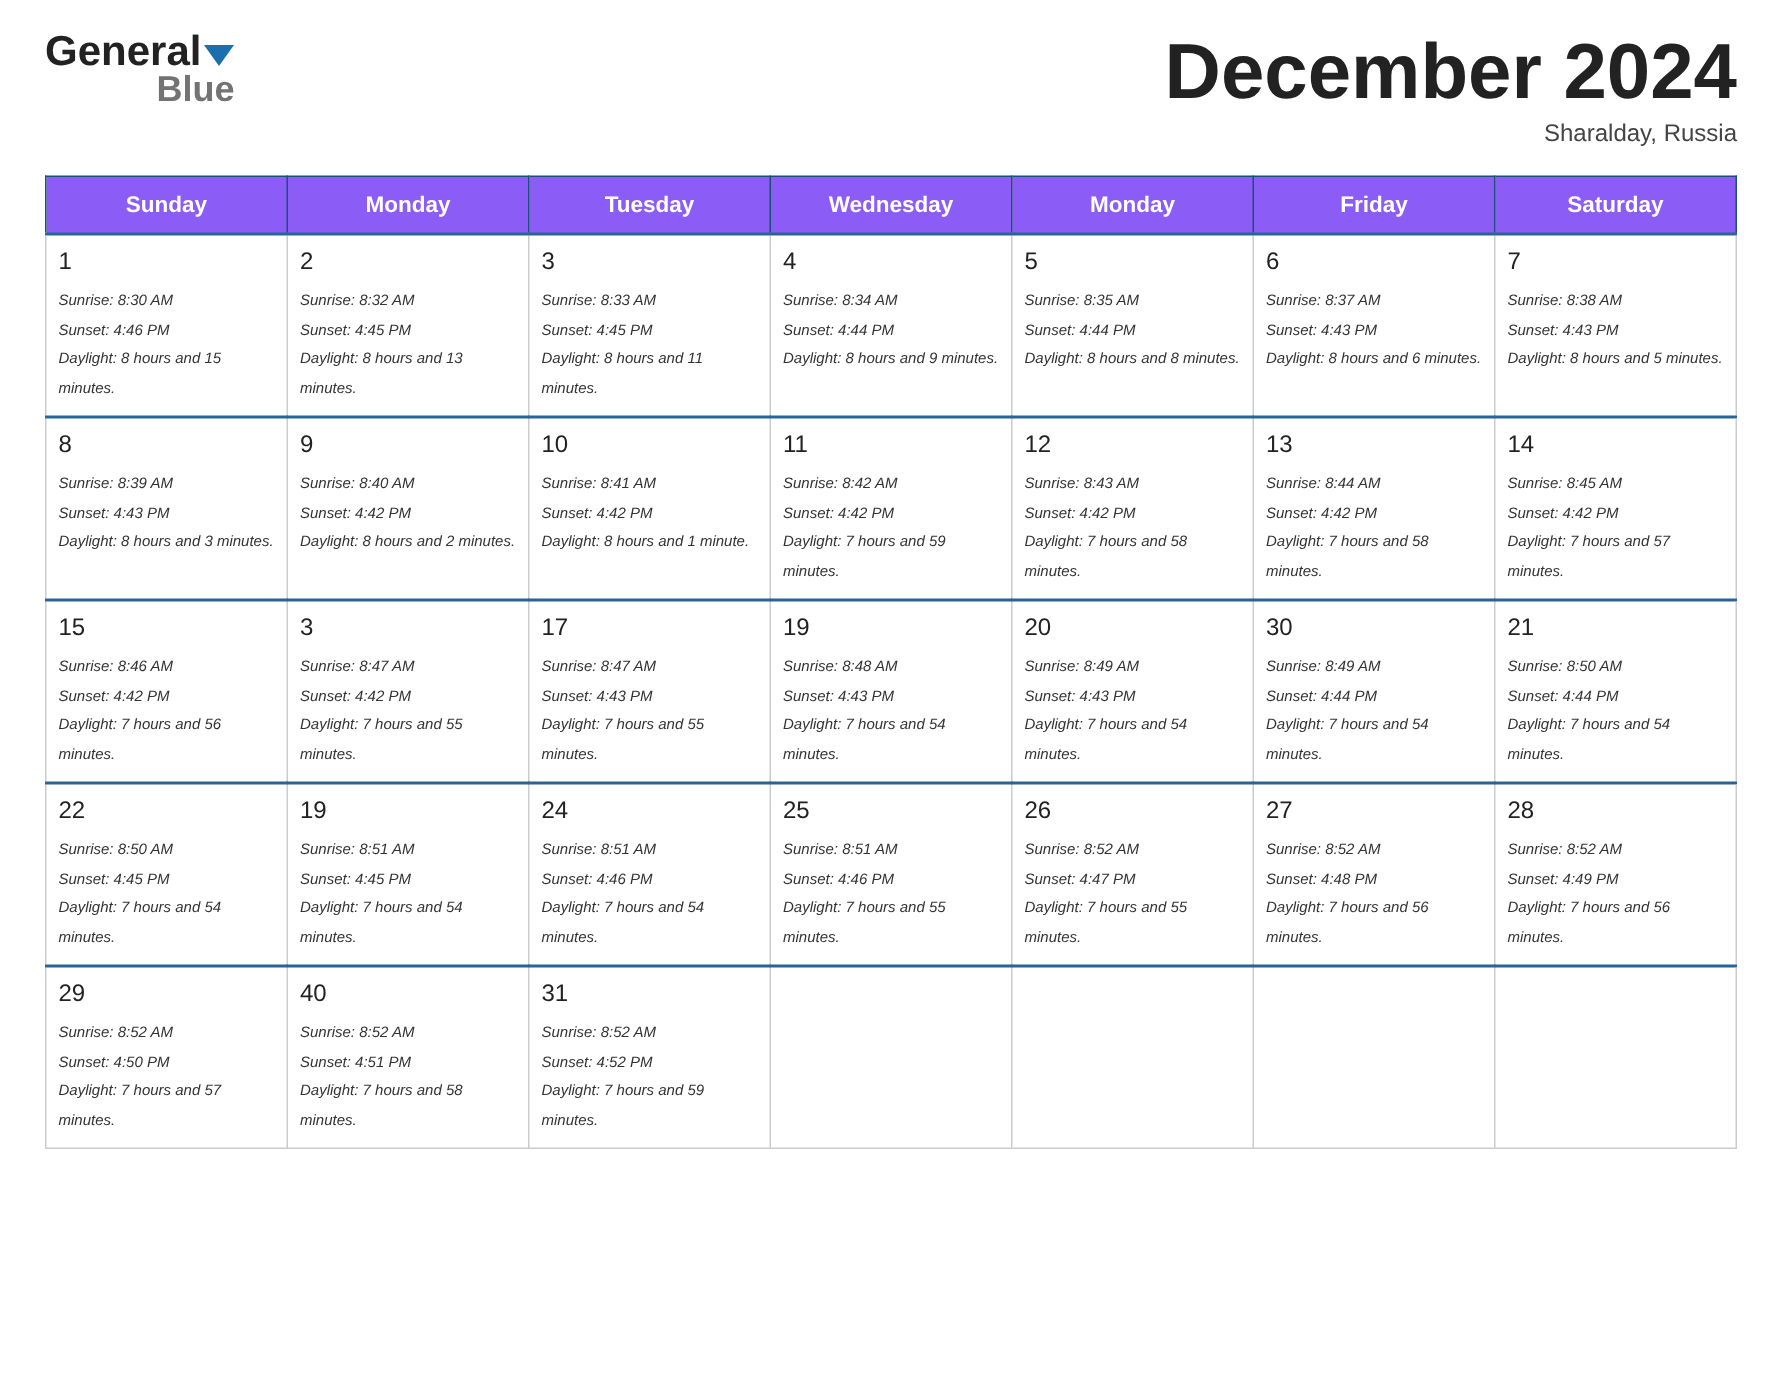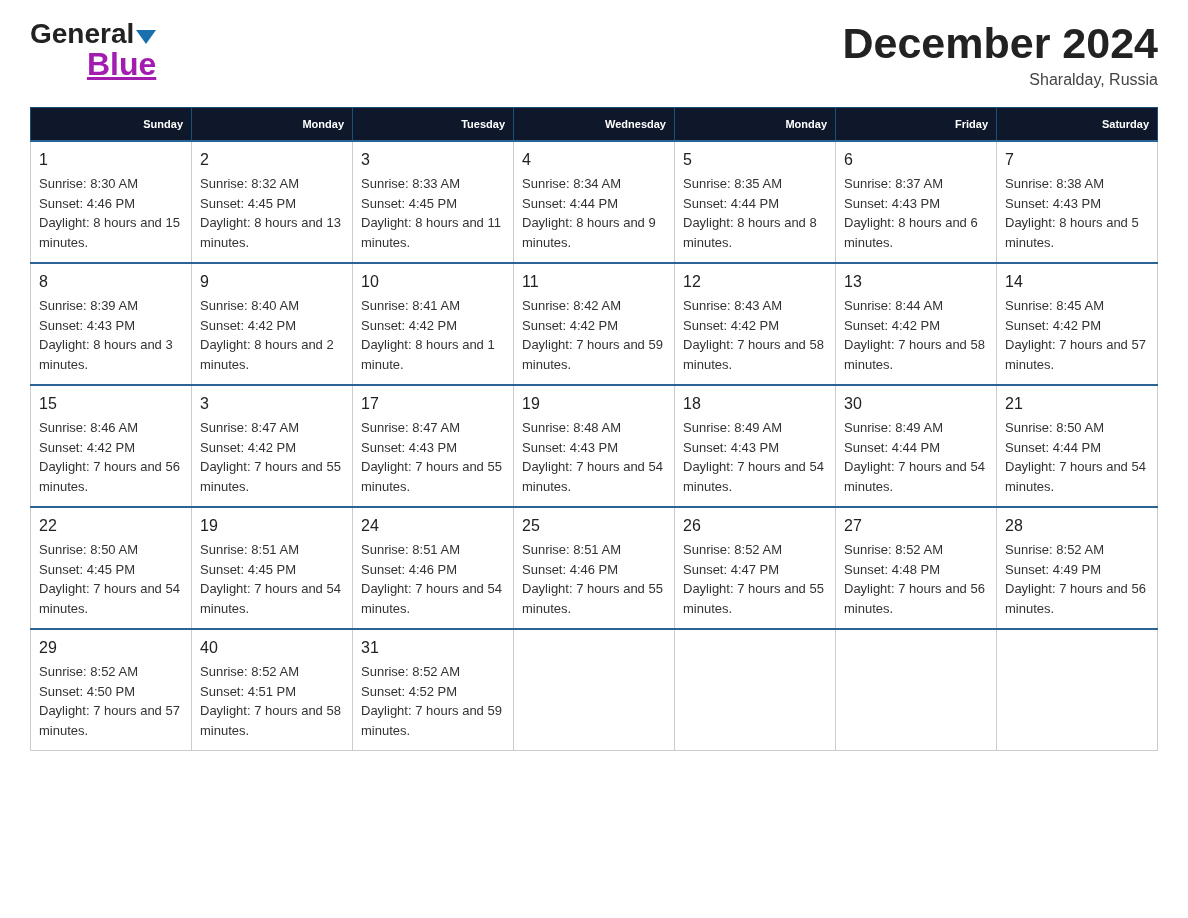--- a/index.html
+++ b/index.html
@@ -22,65 +22,64 @@
       flex-direction: column;
       align-items: flex-end;
     }
     .logo-general {
       font-size: 28px;
       font-weight: bold;
       color: #222;
       line-height: 1;
     }
     .logo-blue {
-      font-size: 32px;
-      font-weight: bold;
-      color: #a21caf;
+      font-size: 24px;
+      font-weight: bold;
+      color: #737373;
       line-height: 1;
-      text-decoration: underline;
     }
     .logo-triangle {
       display: inline-block;
       width: 0;
       height: 0;
       border-left: 10px solid transparent;
       border-right: 10px solid transparent;
       border-top: 14px solid #1a6faf;
       margin-left: 2px;
       vertical-align: middle;
       position: relative;
       top: -2px;
     }
     .title-block {
       text-align: right;
     }
     .month-title {
-      font-size: 43px;
+      font-size: 52px;
       font-weight: bold;
       color: #222;
       line-height: 1.1;
     }
     .location {
       font-size: 16px;
       color: #444;
       margin-top: 4px;
     }
     
     table {
       width: 100%;
       border-collapse: collapse;
       table-layout: fixed;
     }
     thead tr th {
-      background-color: #0f172a;
+      background-color: #8b5cf6;
       color: #fff;
-      font-size: 11px;
+      font-size: 15px;
       font-weight: bold;
       padding: 10px 8px;
-      text-align: right;
+      text-align: center;
       border: 1px solid #1a4f78;
     }
     tbody tr td {
       vertical-align: top;
       padding: 6px 8px 10px 8px;
       border: 1px solid #ccc;
       font-size: 13px;
       line-height: 1.5;
       min-height: 80px;
     }
@@ -89,21 +88,22 @@
     }
     .day-number {
       font-size: 16px;
       font-weight: normal;
       color: #222;
       display: block;
       margin-bottom: 2px;
     }
     .day-info {
       color: #333;
-      font-size: 13px;
+      font-size: 10px;
+      font-style: italic;
     }
     .empty-cell {
       background: #fff;
     }
   </style>
 </head>
 <body>
 
 <div class="header">
   <div class="logo">
@@ -167,21 +167,21 @@
       </tr>
       <tr>
         <td><span class="day-number">15</span>
 <span class="day-info">Sunrise: 8:46 AM<br>Sunset: 4:42 PM<br>Daylight: 7 hours and 56 minutes.</span></td>
         <td><span class="day-number">3</span>
 <span class="day-info">Sunrise: 8:47 AM<br>Sunset: 4:42 PM<br>Daylight: 7 hours and 55 minutes.</span></td>
         <td><span class="day-number">17</span>
 <span class="day-info">Sunrise: 8:47 AM<br>Sunset: 4:43 PM<br>Daylight: 7 hours and 55 minutes.</span></td>
         <td><span class="day-number">19</span>
 <span class="day-info">Sunrise: 8:48 AM<br>Sunset: 4:43 PM<br>Daylight: 7 hours and 54 minutes.</span></td>
-        <td><span class="day-number">18</span>
+        <td><span class="day-number">20</span>
 <span class="day-info">Sunrise: 8:49 AM<br>Sunset: 4:43 PM<br>Daylight: 7 hours and 54 minutes.</span></td>
         <td><span class="day-number">30</span>
 <span class="day-info">Sunrise: 8:49 AM<br>Sunset: 4:44 PM<br>Daylight: 7 hours and 54 minutes.</span></td>
         <td><span class="day-number">21</span>
 <span class="day-info">Sunrise: 8:50 AM<br>Sunset: 4:44 PM<br>Daylight: 7 hours and 54 minutes.</span></td>
       </tr>
       <tr>
         <td><span class="day-number">22</span>
 <span class="day-info">Sunrise: 8:50 AM<br>Sunset: 4:45 PM<br>Daylight: 7 hours and 54 minutes.</span></td>
         <td><span class="day-number">19</span>

